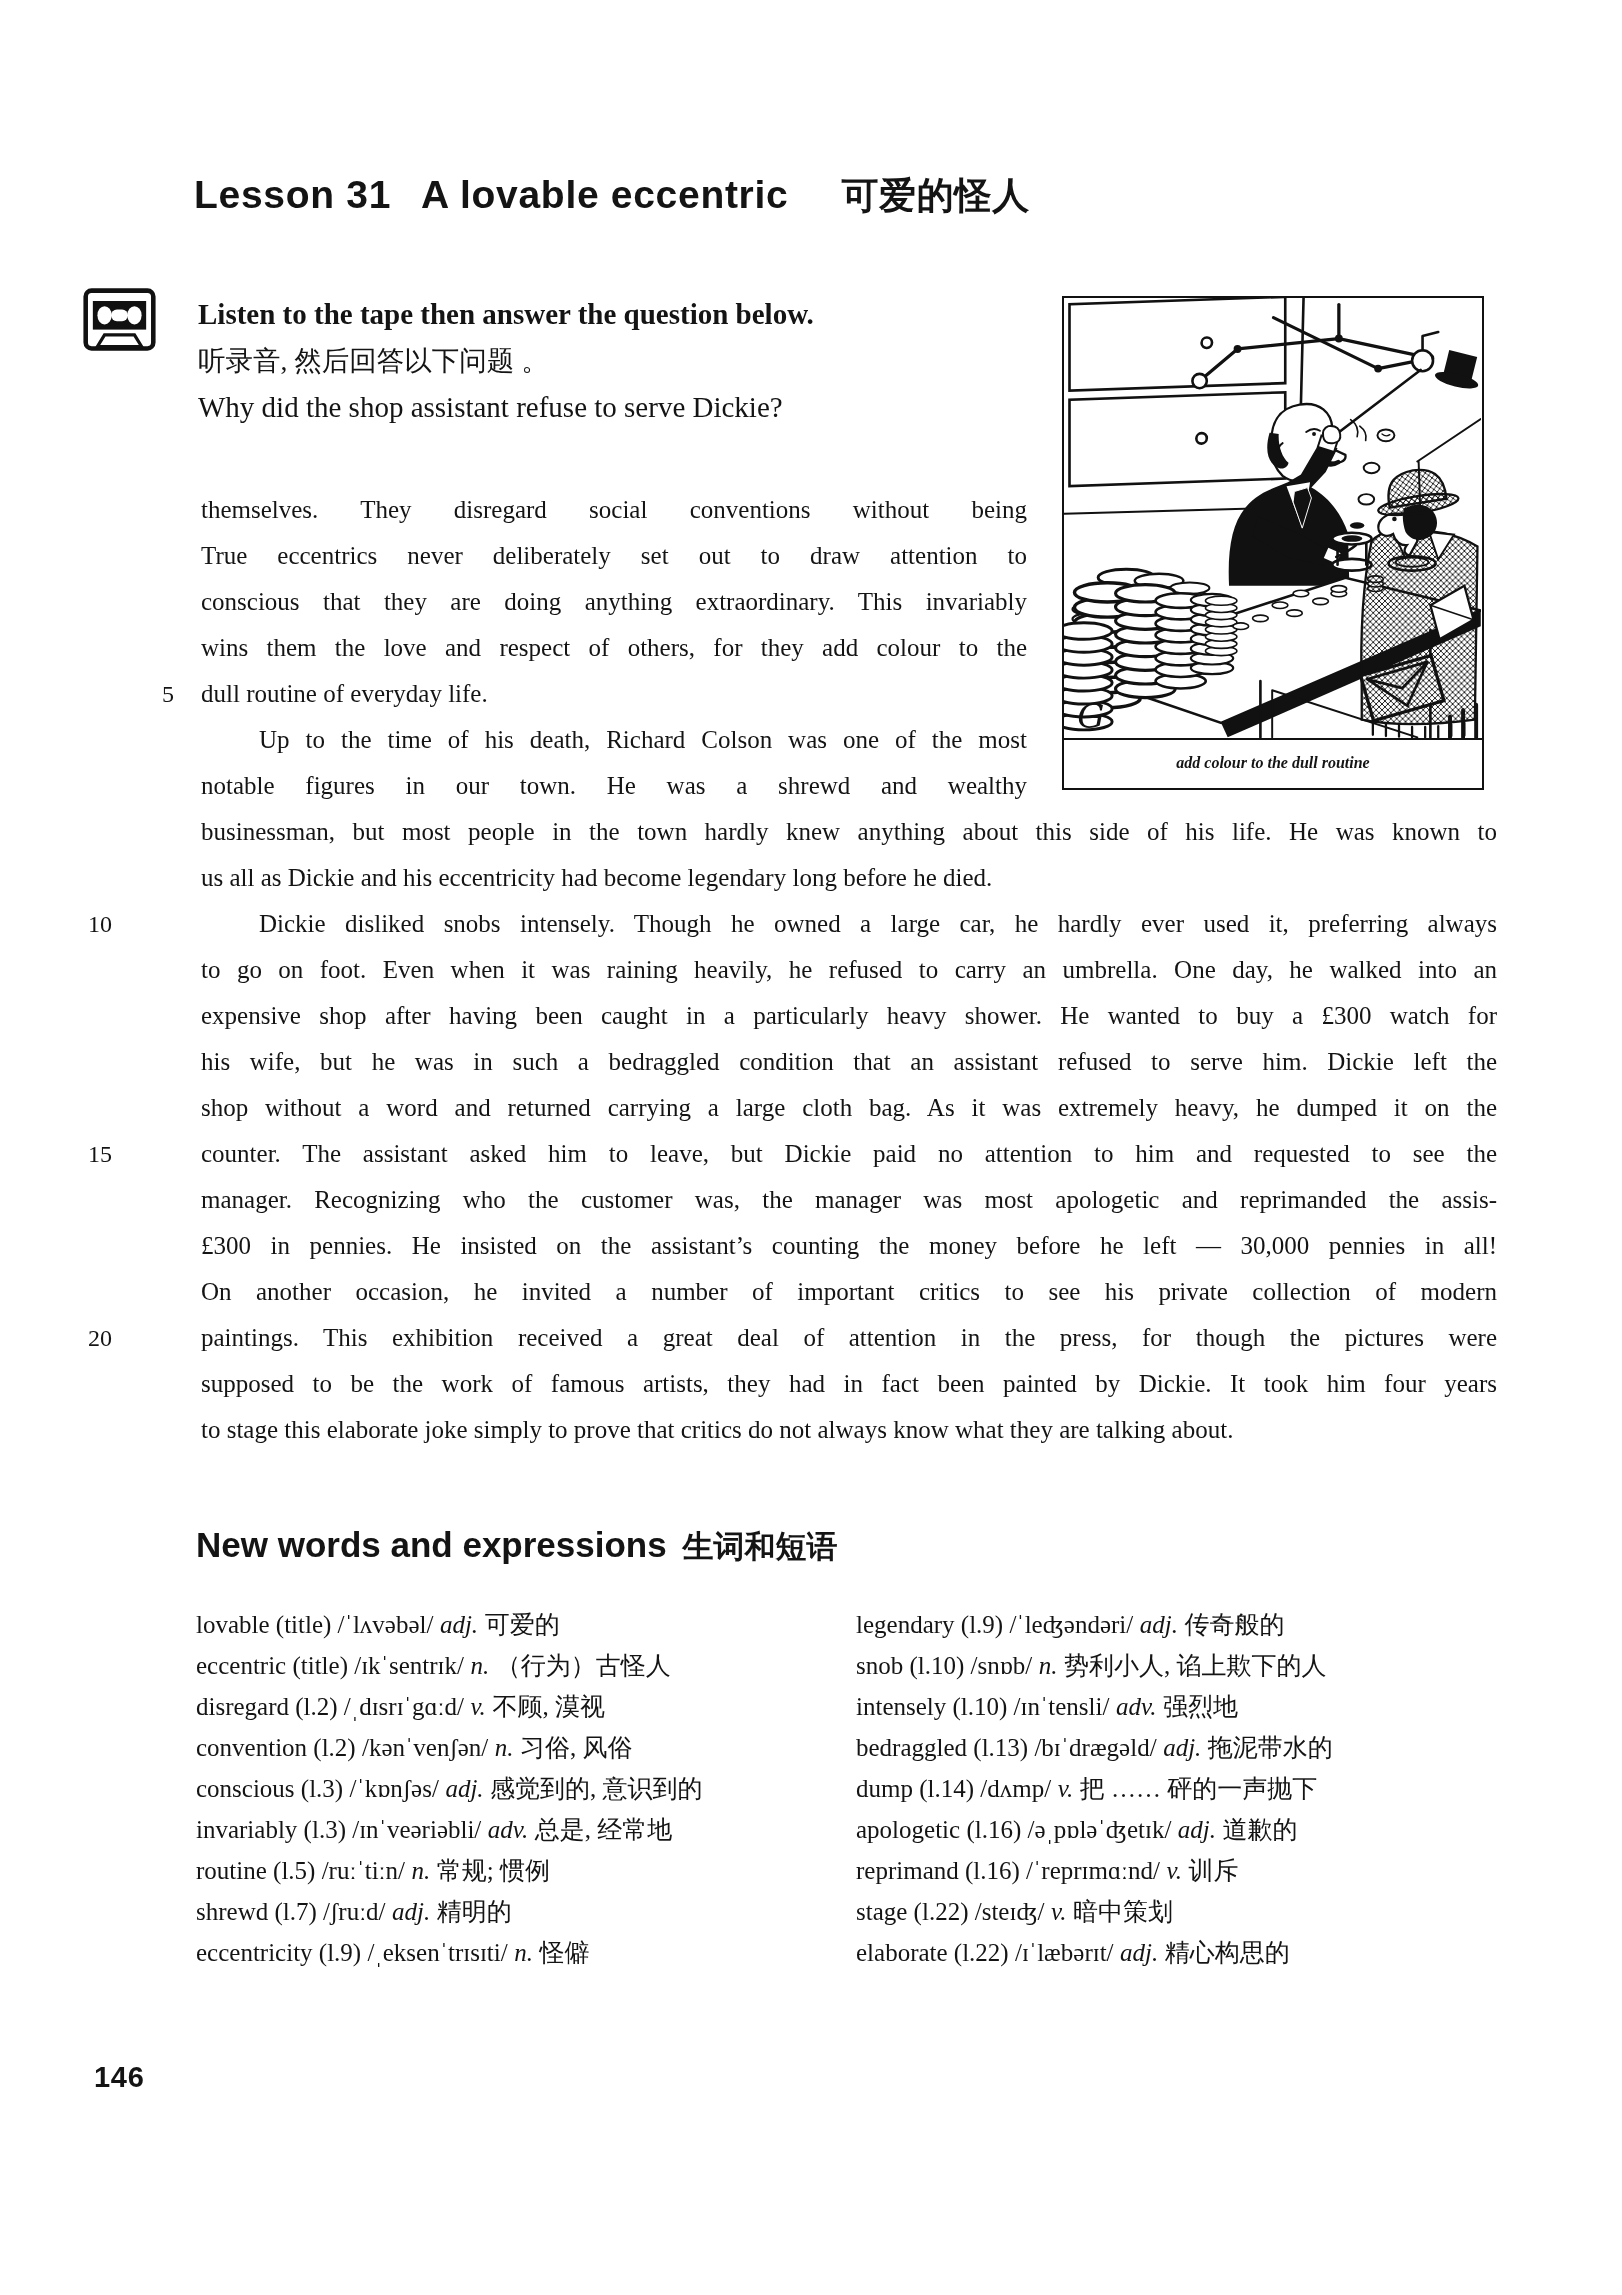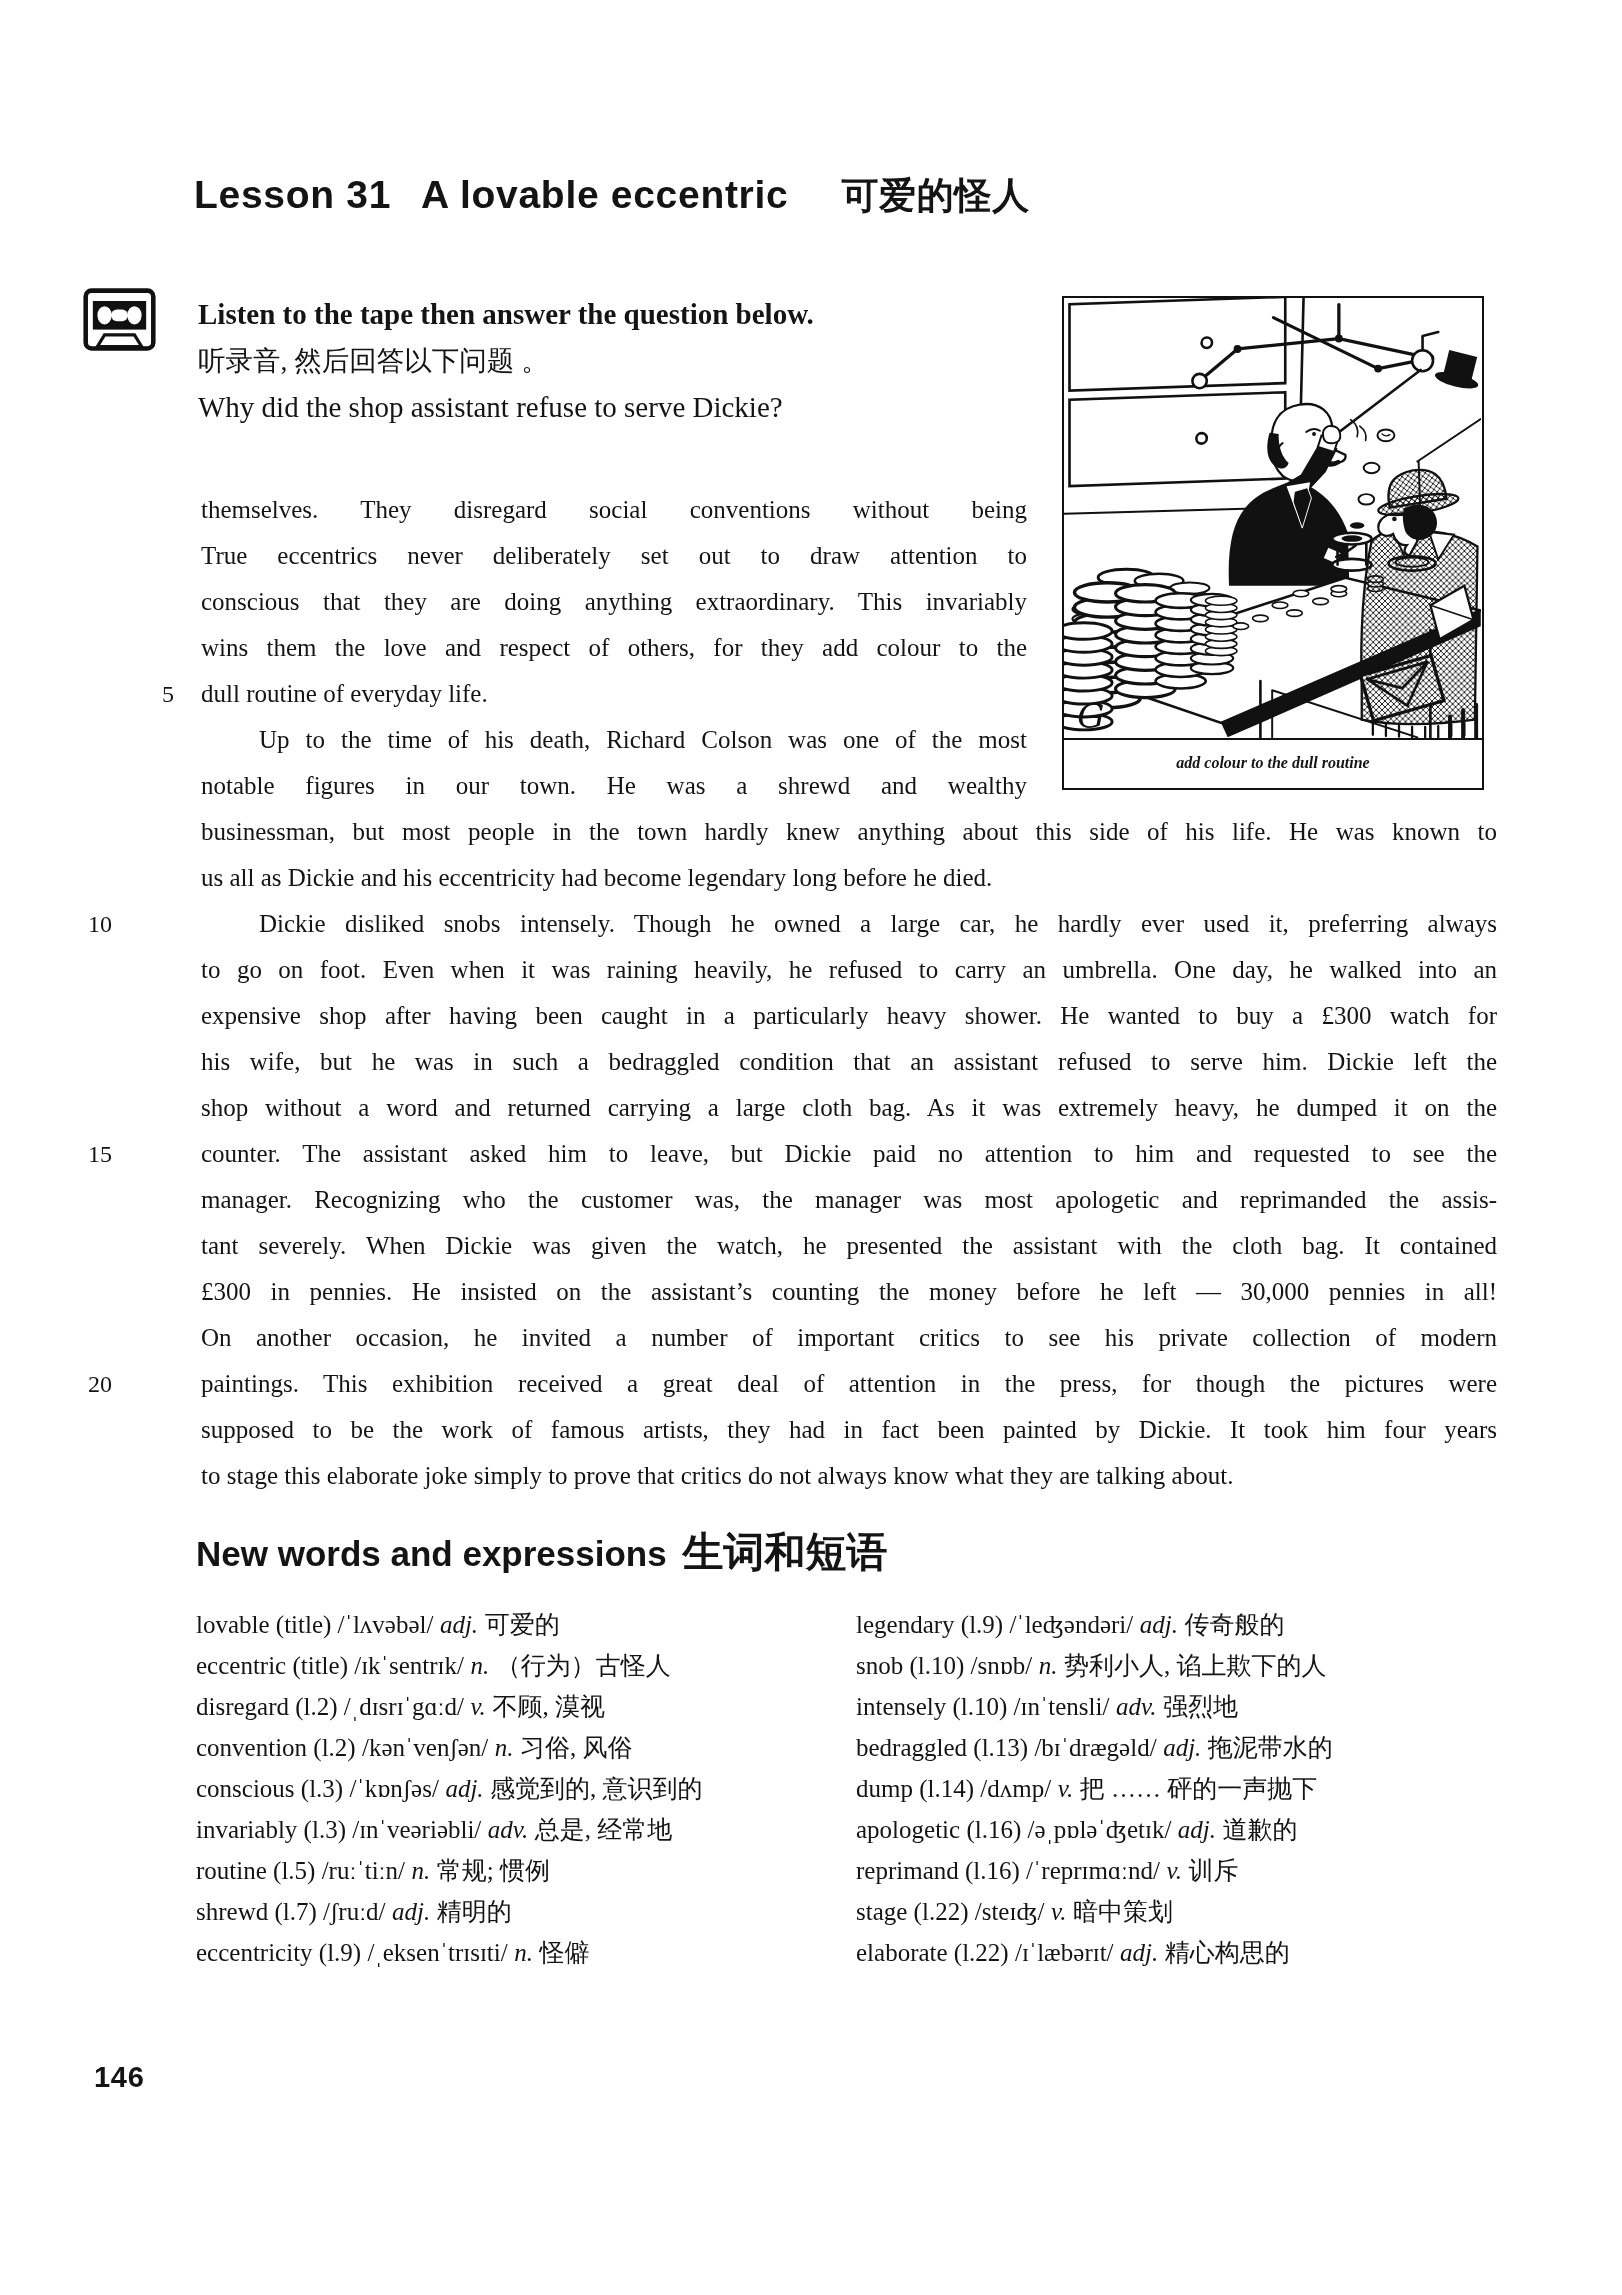--- a/index.html
+++ b/index.html
@@ -48,21 +48,21 @@
   .pline .lnum{
     position:absolute;left:-113px;top:0;width:86px;height:46px;
     text-align:right;font-size:24px;
   }
   
   .nw-head{
     position:absolute;left:196px;top:1525px;
     font-family:"Liberation Sans","DejaVu Sans",sans-serif;
     font-weight:bold;font-size:35px;white-space:nowrap;
   }
-  .nw-head .nw-cn{font-size:41px;font-weight:600;margin-left:15.7px;}
+  .nw-head .nw-cn{font-size:31px;font-weight:600;margin-left:15.7px;}
   .vocab{position:absolute;top:1604px;}
   .vocab.vleft{left:196px;}
   .vocab.vright{left:856px;}
   .vrow{height:41px;line-height:41px;font-size:25px;white-space:nowrap;}
   .vpos{font-style:italic;margin:0 6.5px 0 6.5px;}
   
   .pgnum{
     position:absolute;left:94px;top:2061px;
     font-family:"Liberation Sans","DejaVu Sans",sans-serif;
     font-size:29px;font-weight:bold;letter-spacing:0.7px;
@@ -275,23 +275,20 @@
       <div class="pline full jst">
         <span class="lnum"></span><span>shop without a word and returned carrying a large cloth bag. As it was extremely heavy, he dumped it on the</span>
       </div>
       <div class="pline full jst">
         <span class="lnum">15</span><span>counter. The assistant asked him to leave, but Dickie paid no attention to him and requested to see the</span>
       </div>
       <div class="pline full jst">
         <span class="lnum"></span><span>manager. Recognizing who the customer was, the manager was most apologetic and reprimanded the assis-</span>
       </div>
       <div class="pline full jst">
-        <span class="lnum"></span><span>tant severely. When Dickie was given the watch, he presented the assistant with the cloth bag. It contained</span>
-      </div>
-      <div class="pline full jst">
         <span class="lnum"></span><span>£300 in pennies. He insisted on the assistant’s counting the money before he left — 30,000 pennies in all!</span>
       </div>
       <div class="pline full jst">
         <span class="lnum"></span><span>On another occasion, he invited a number of important critics to see his private collection of modern</span>
       </div>
       <div class="pline full jst">
         <span class="lnum">20</span><span>paintings. This exhibition received a great deal of attention in the press, for though the pictures were</span>
       </div>
       <div class="pline full jst">
         <span class="lnum"></span><span>supposed to be the work of famous artists, they had in fact been painted by Dickie. It took him four years</span>

